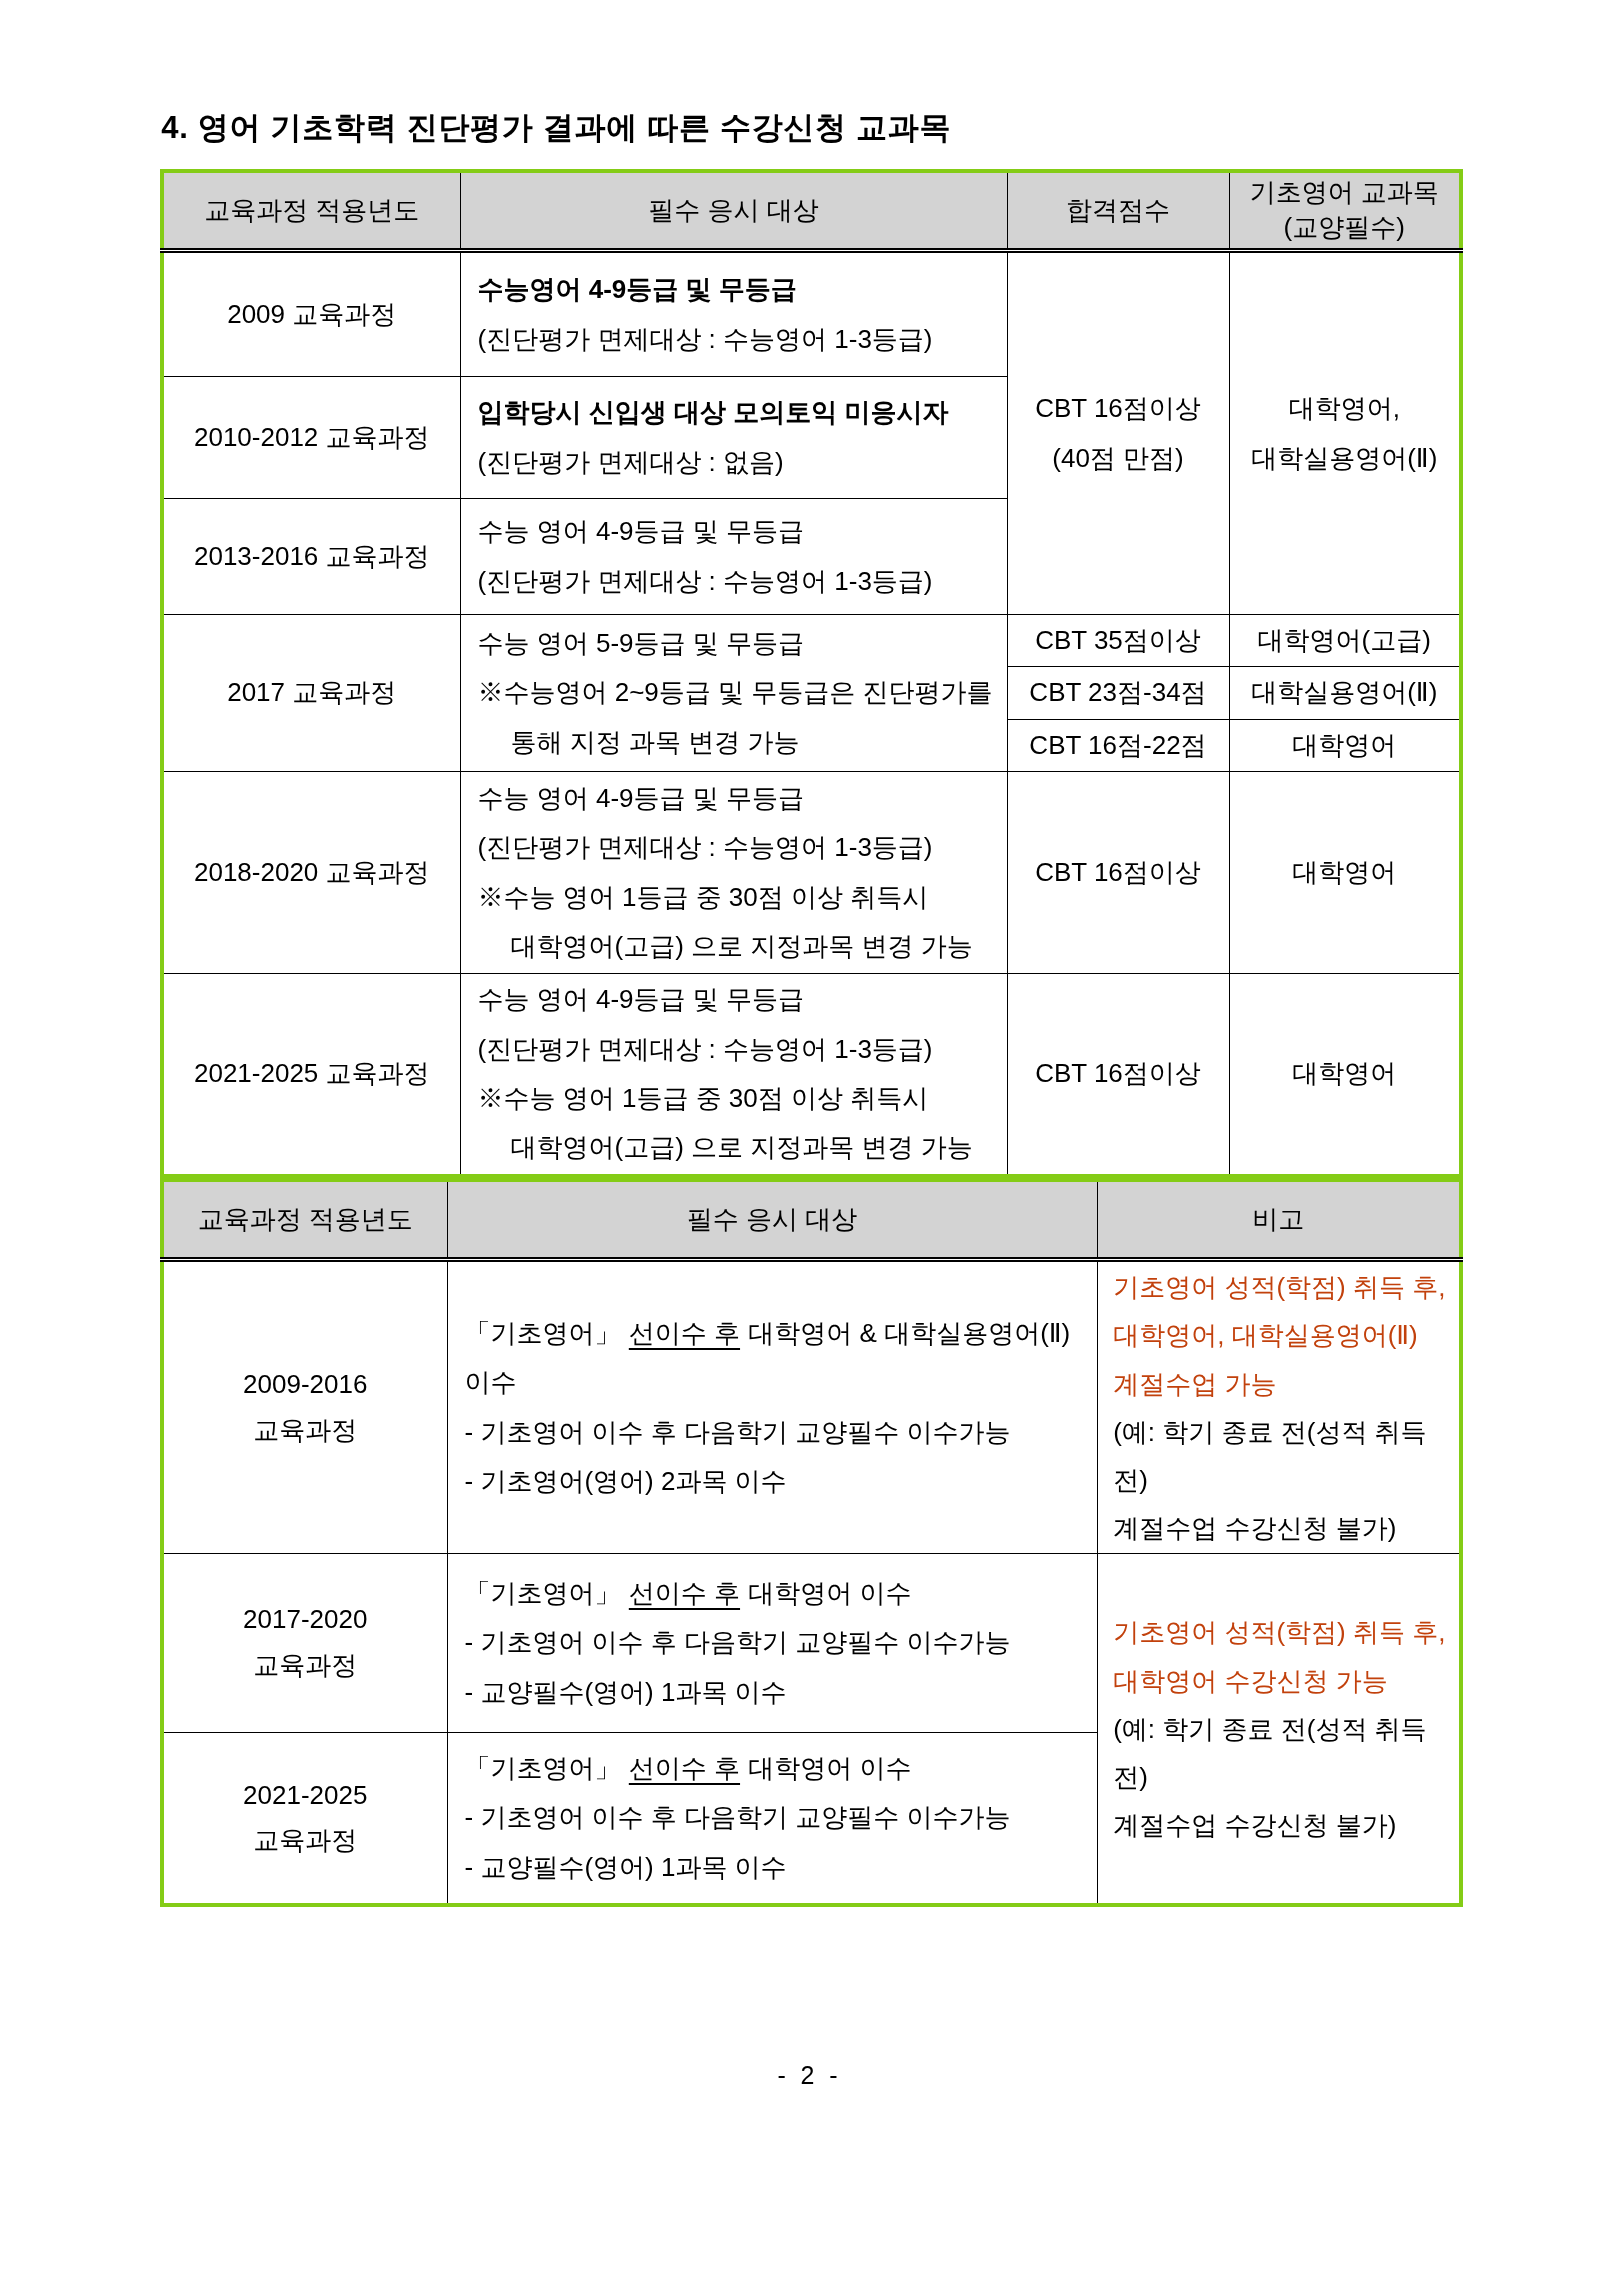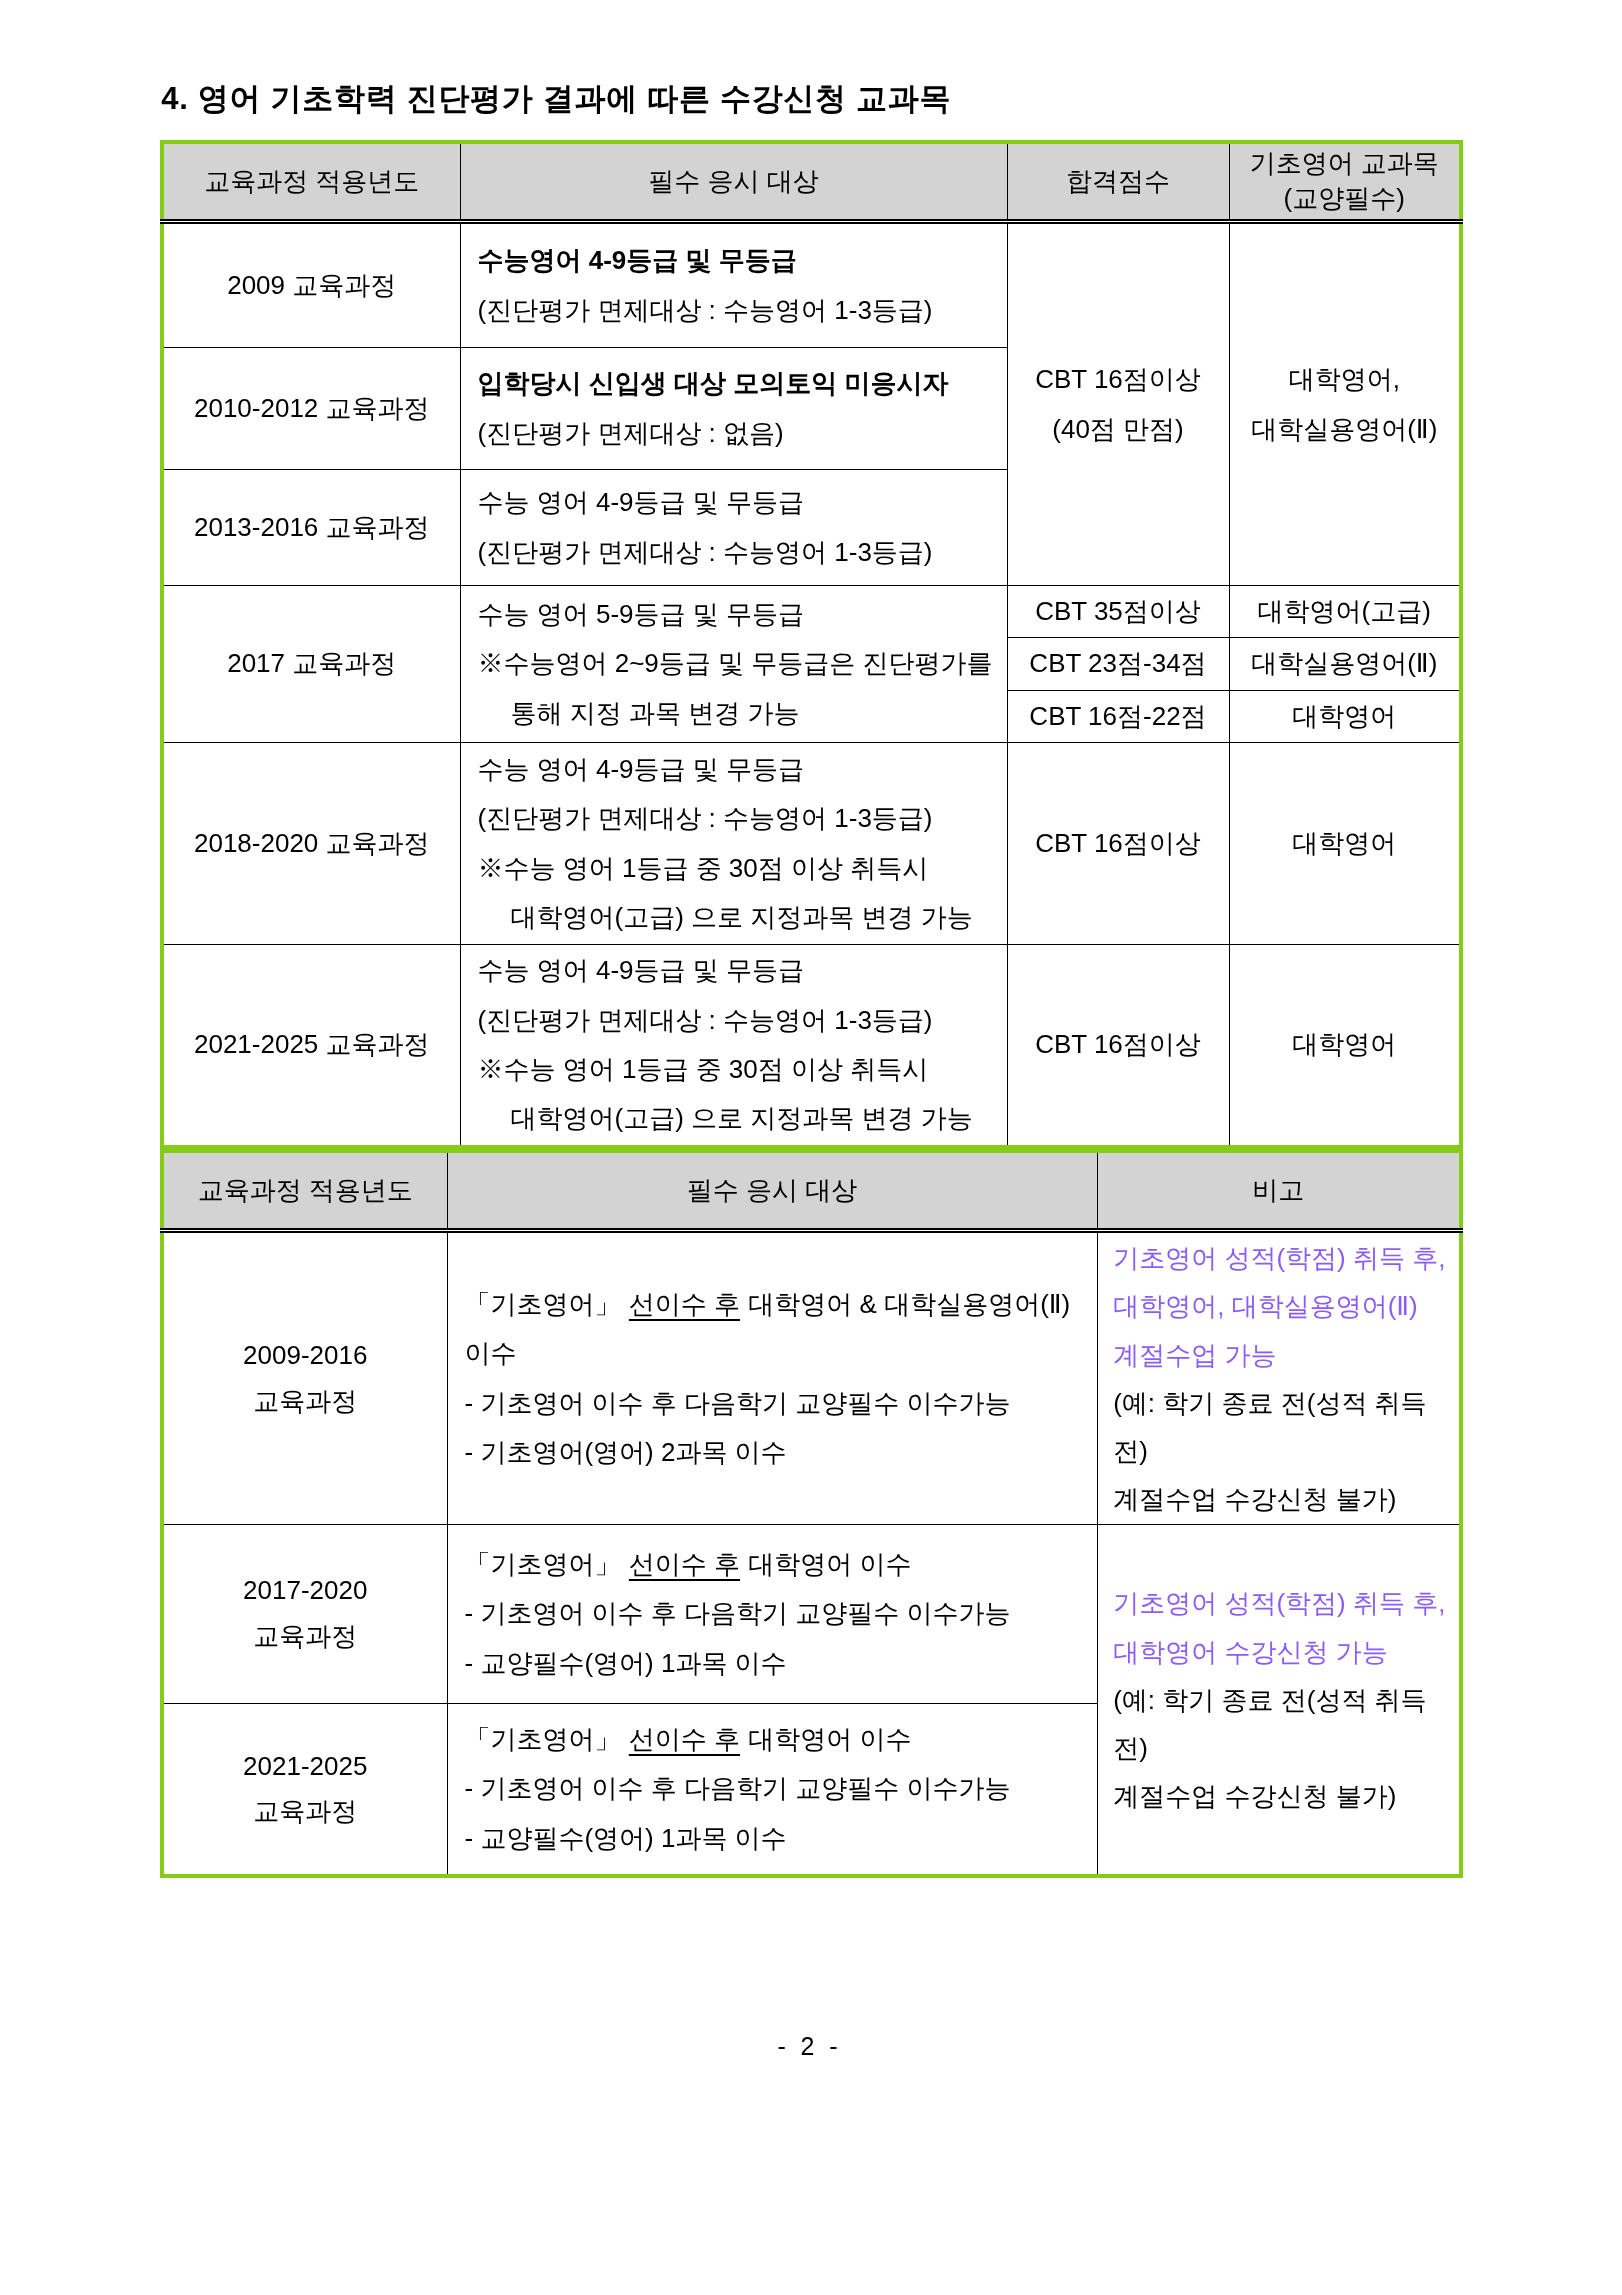--- a/index.html
+++ b/index.html
@@ -2,21 +2,21 @@
 <html style="font-size:10.5px"><head>
 <meta charset="utf-8">
 <style>
   html,body { margin:0; padding:0; background:#ffffff; }
   body {
     width:1623px; height:2295px;
     font-family:"Liberation Sans", sans-serif;
     color:#000;
     position:relative;
   }
-  .page { position:relative; width:1299px; margin-left:160px; padding-top:78px; }
+  .page { position:relative; width:1299px; margin-left:160px; padding-top:107px; }
 
   .sec-title {
     font-size:31px; font-weight:bold; letter-spacing:0.7px;
     margin:0 0 19.6px 1.3px;
   }
   .title-gap { margin-top:42px; }
 
   table.tbl {
     border-collapse:collapse; table-layout:fixed;
     width:1299px; border:4px solid #84cc16;
@@ -32,21 +32,21 @@
 
   .tbl td { font-size:26px; vertical-align:middle; }
   .yr  { text-align:center; line-height:1.75; }
   .tgt { text-align:left; padding-left:17px; line-height:1.9; }
   .ctr { text-align:center; line-height:1.9; }
   .dot { border-top:1.3px dotted #000; }
   .b   { font-weight:bold; }
   .ind { padding-left:33px; }
 
   .note { text-align:left; padding-left:15.7px; padding-right:3.9px; font-size:25px; line-height:1.85; }
-  .red  { color:#8b5cf6; }
+  .red  { color:#c2410c; }
   .ul   { text-decoration:underline; text-decoration-thickness:2px; text-underline-offset:5.9px; }
   .seg  { margin-right:0.32em; }
 
   .footer {
     text-align:center; font-size:25px; letter-spacing:3.9px;
     margin-top:154px;
   }
 </style>
 </head>
 <body>

